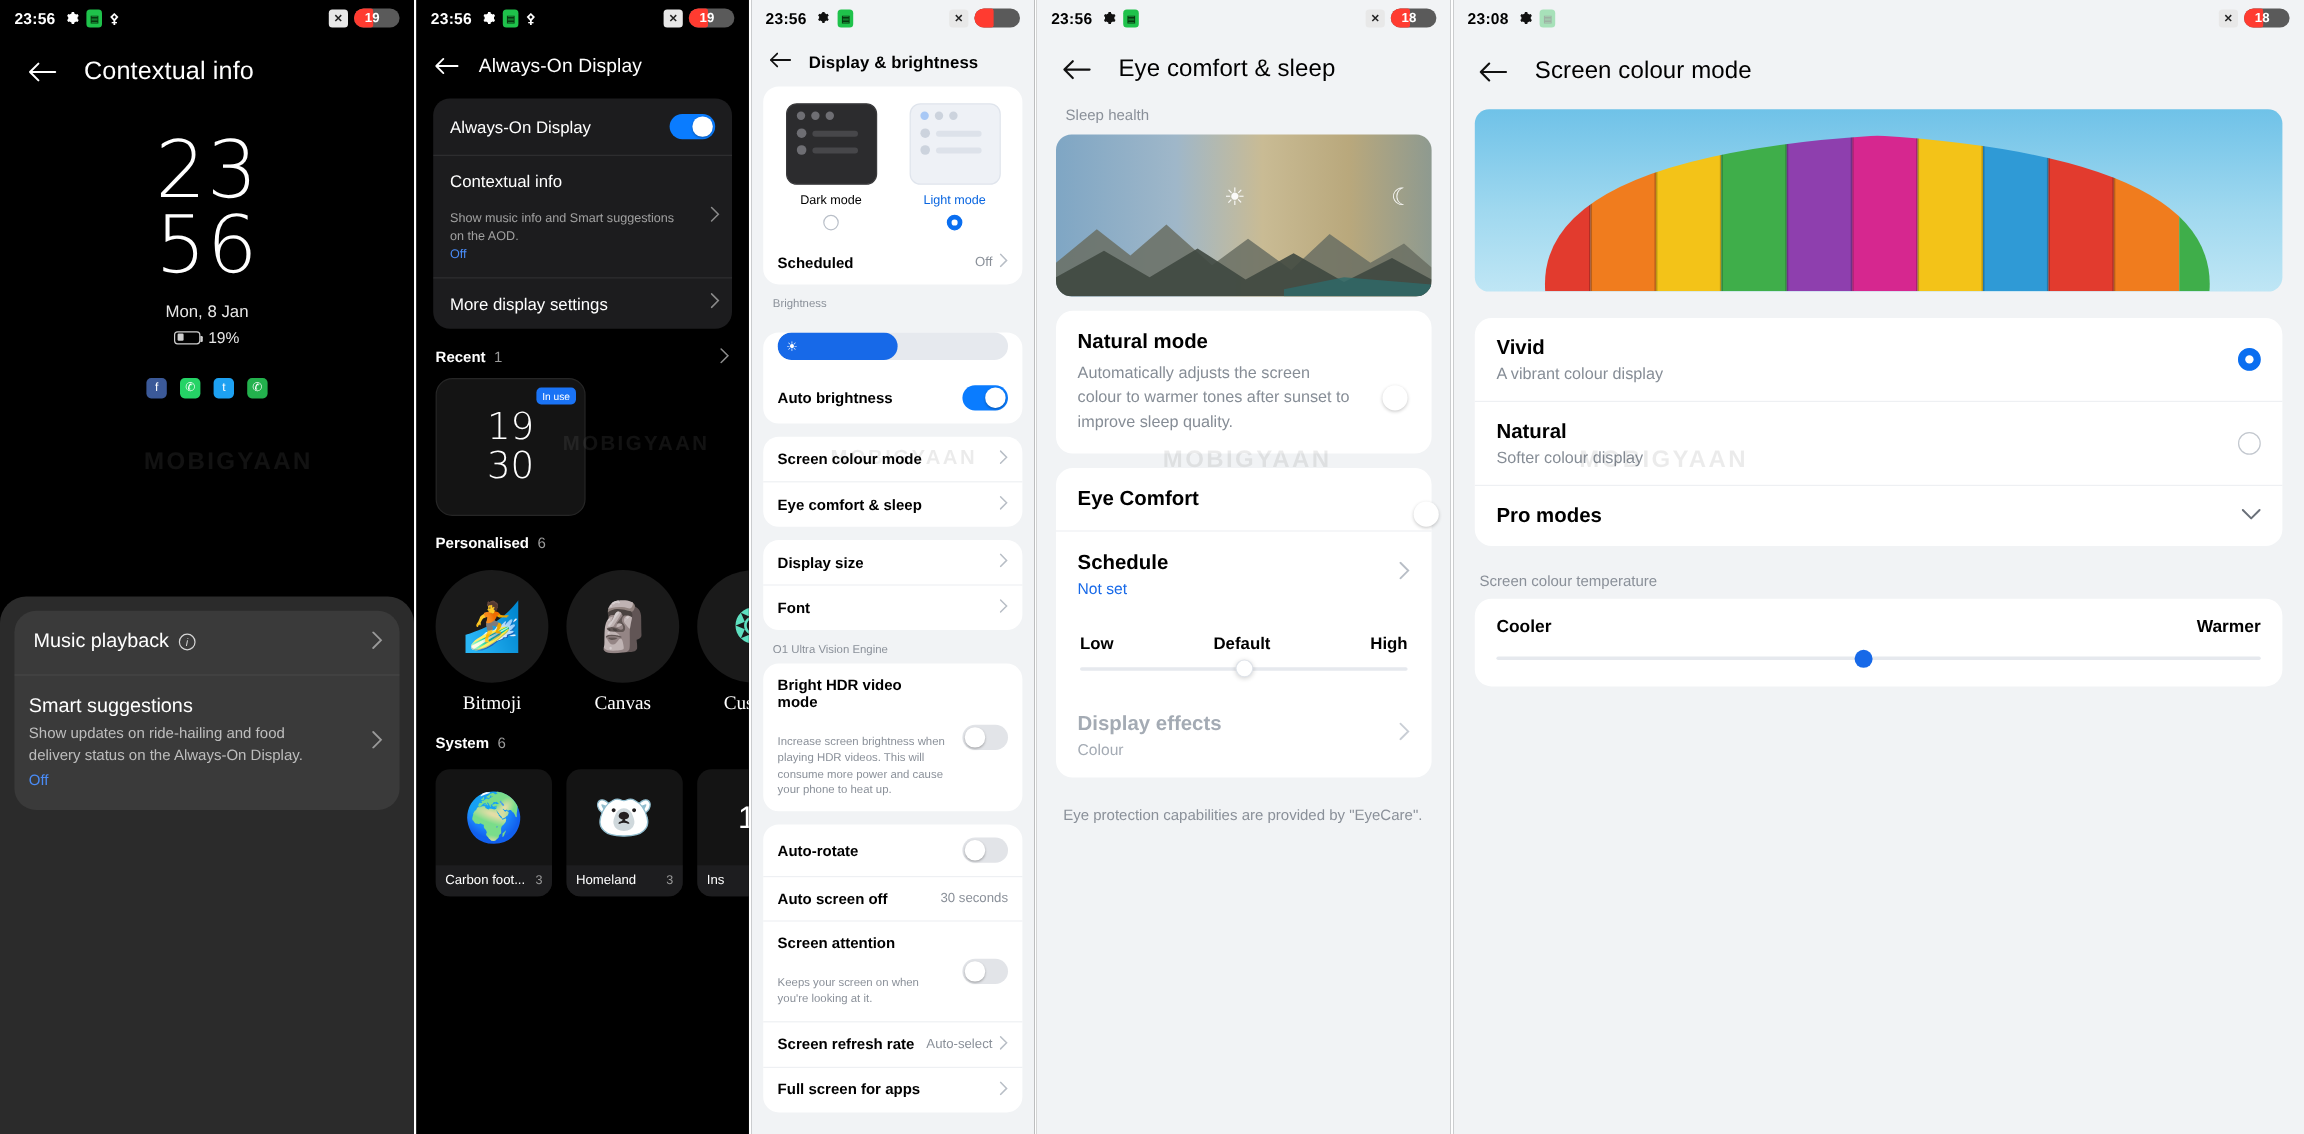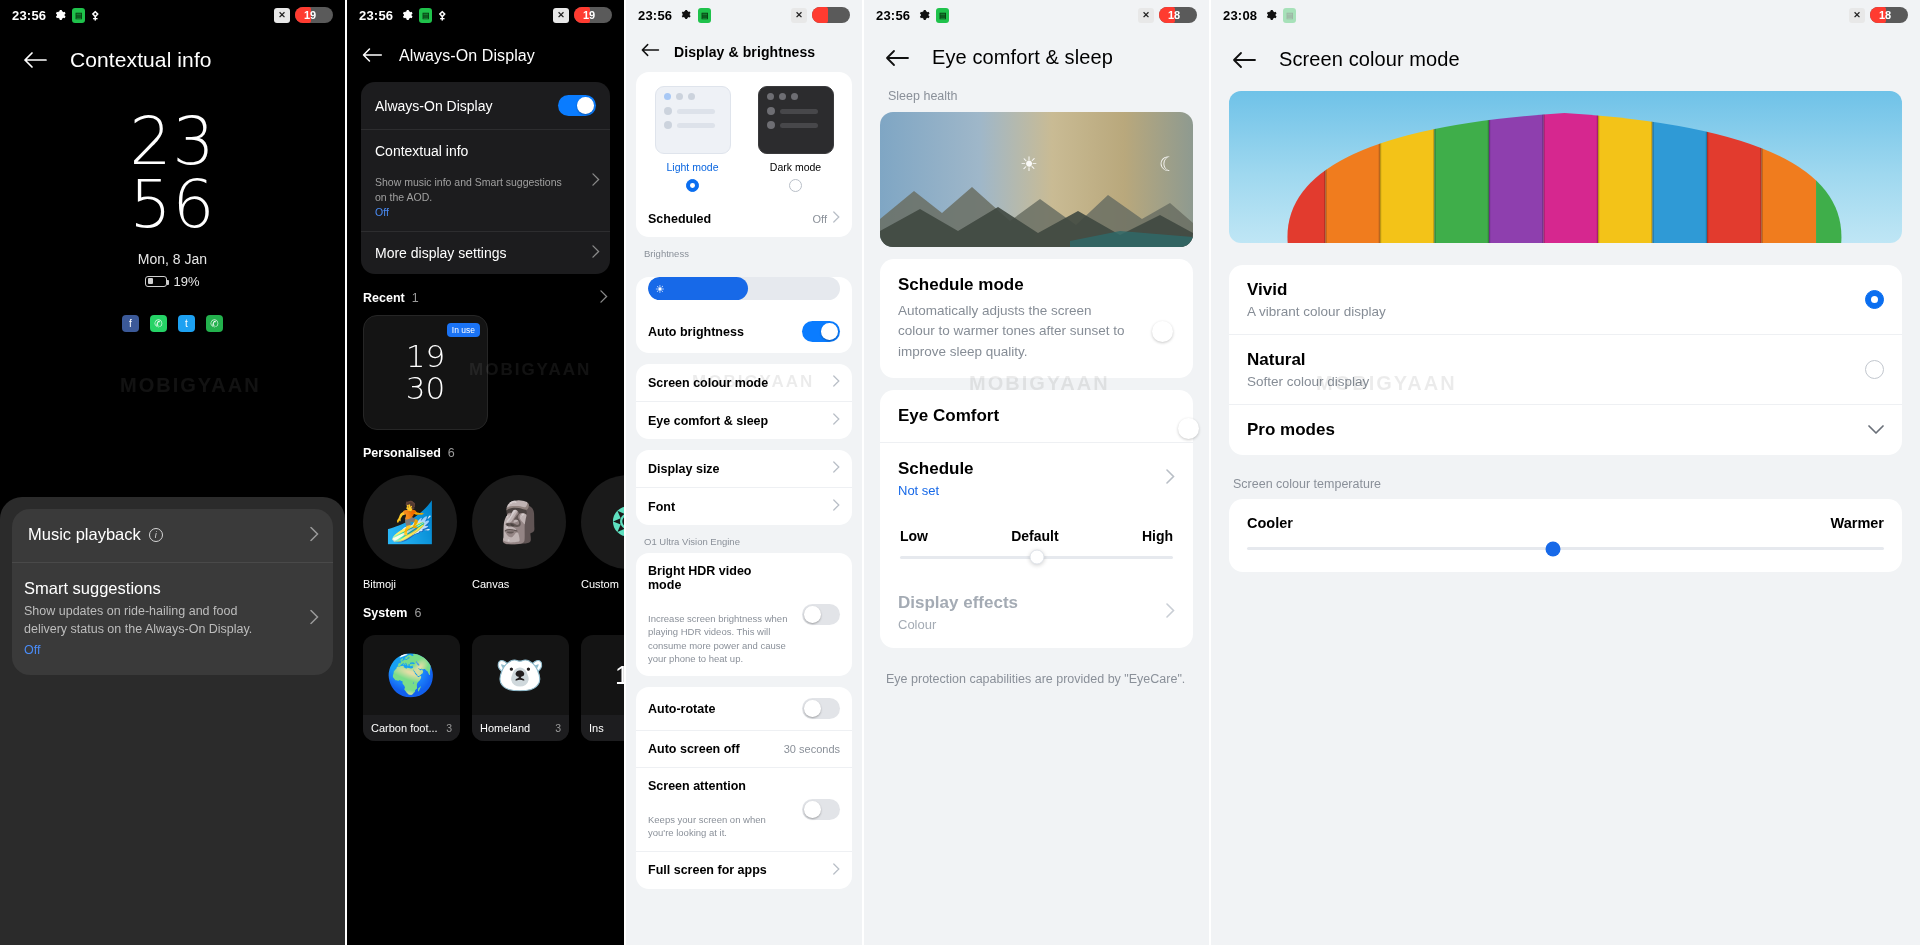--- a/index.html
+++ b/index.html
@@ -113,21 +113,21 @@
     background: #141414; border: 1px solid #262626; position: relative;
     display: flex; flex-direction: column; align-items: center; justify-content: center;
   }
   .aod-tile .badge {
     position: absolute; right: 7px; top: 7px; background: #1a73f5; color: #fff;
     font-size: 8.5px; border-radius: 4px; padding: 2px 5px;
   }
   .aod-tile .big { font-size: 31px; font-weight: 300; line-height: 1.02; font-family: "DejaVu Sans", sans-serif;}
   .circ-row { display: flex; gap: 15px; padding: 6px 16px 0 16px; }
   .circ { width: 94px; height: 94px; border-radius: 50%; background: #1a1a1a; flex: none; display:flex; align-items:center; justify-content:center; font-size: 40px; }
-  .circ-lbl { text-align: left; font-size: 11px; margin-top: 9px; }
+  .circ-lbl { text-align: center; font-size: 16px; margin-top: 9px; font-family: Liberation Serif, serif; }
   .sys-row { display: flex; gap: 12px; padding: 6px 16px 0 16px; }
   .sys-card { width: 97px; border-radius: 12px; background: #141414; overflow: hidden; flex: none; }
   .sys-card .thumb { height: 80px; display: flex; align-items: center; justify-content: center; font-size: 40px; }
   .sys-card .cap { background: #1d1d1f; font-size: 11px; padding: 7px 8px; display: flex; justify-content: space-between; align-items: center; }
   .sys-card .cap .n { color: #9a9a9a; font-size: 10.5px; }
 
   
   .p3 { width: 236px; background: #f1f3f5; color: #111; }
   .p3 .appbar { padding: 12px 14px 10px 14px; gap: 14px; }
   .p3 .appbar .title { font-size: 14px; font-weight: bold; }
@@ -452,57 +452,57 @@
         <svg width="20" height="16" viewBox="0 0 26 20">
             <path d="M10 3 L3 10 L10 17 M3 10 H24" stroke="#111" stroke-width="1.9" fill="none" stroke-linecap="round" stroke-linejoin="round"></path>
           </svg>
       </span>
       <span class="title">Display &amp; brightness</span>
     </div>
 
     <div class="lcard">
       <div class="mode-picker">
         <div class="mode-opt">
+          <div class="mock dark">
+            <div class="dots">
+                <i></i>
+                <i></i>
+                <i></i>
+              </div>
+            <div class="ln">
+                <i></i>
+                <u></u>
+              </div>
+            <div class="ln">
+                <i></i>
+                <u></u>
+              </div>
+          </div>
+          <div class="mode-lbl">Dark mode</div>
+          <div class="radio"></div>
+        </div>
+        <div class="mode-opt">
           <div class="mock light">
             <div class="dots">
                 <i></i>
                 <i></i>
                 <i></i>
               </div>
             <div class="ln">
                 <i></i>
                 <u></u>
               </div>
             <div class="ln">
                 <i></i>
                 <u></u>
               </div>
           </div>
           <div class="mode-lbl sel">Light mode</div>
           <div class="radio on"></div>
         </div>
-        <div class="mode-opt">
-          <div class="mock dark">
-            <div class="dots">
-                <i></i>
-                <i></i>
-                <i></i>
-              </div>
-            <div class="ln">
-                <i></i>
-                <u></u>
-              </div>
-            <div class="ln">
-                <i></i>
-                <u></u>
-              </div>
-          </div>
-          <div class="mode-lbl">Dark mode</div>
-          <div class="radio"></div>
-        </div>
       </div>
       <div class="l3row">
         <span>Scheduled</span>
         <span class="val tight">Off</span>
         <span class="chev-lt">
           <svg width="7" height="12" viewBox="0 0 9 15">
               <path d="M1 1 L7.5 7.5 L1 14" stroke="#b8bec6" stroke-width="1.6" fill="none" stroke-linecap="round"></path>
             </svg>
         </span>
       </div>
@@ -585,20 +585,29 @@
         <span class="val" style="margin-right:0">30 seconds</span>
       </div>
       <div class="l3row">
         <span class="txtcol">
           <span>Screen attention</span>
           <span class="sub">Keeps your screen on when you're looking at it.</span>
         </span>
         <span class="toggle off lt" style="margin-left:auto">
             <span class="knob"></span>
           </span>
+      </div>
+      <div class="l3row">
+        <span>Screen refresh rate</span>
+        <span class="val tight">Auto-select</span>
+        <span class="chev-lt">
+          <svg width="7" height="12" viewBox="0 0 9 15">
+              <path d="M1 1 L7.5 7.5 L1 14" stroke="#b8bec6" stroke-width="1.6" fill="none" stroke-linecap="round"></path>
+            </svg>
+        </span>
       </div>
       <div class="l3row">
         <span>Full screen for apps</span>
         <span class="chev-lt" style="margin-left:auto">
           <svg width="7" height="12" viewBox="0 0 9 15">
               <path d="M1 1 L7.5 7.5 L1 14" stroke="#b8bec6" stroke-width="1.6" fill="none" stroke-linecap="round"></path>
             </svg>
         </span>
       </div>
     </div>
@@ -644,21 +653,21 @@
       <svg class="ridge" viewBox="0 0 313 74" preserveAspectRatio="none">
         <path d="M0 46 L34 18 L62 40 L92 14 L130 48 L160 26 L196 52 L228 22 L262 46 L290 30 L313 50 L313 74 L0 74 Z" fill="#6a6f63" opacity=".85"></path>
         <path d="M0 58 L40 36 L78 58 L118 34 L158 60 L198 38 L240 62 L280 42 L313 60 L313 74 L0 74 Z" fill="#3f4840" opacity=".9"></path>
         <path d="M190 68 L240 58 L313 64 L313 74 L190 74 Z" fill="#2e6a6a" opacity=".8"></path>
       </svg>
     </div>
 
     <div class="card4">
       <div class="r4">
         <span>
-          <span class="tt">Schedule mode</span>
+          <span class="tt">Natural mode</span>
           <span class="dd" style="display:block">Automatically adjusts the screen colour to warmer tones after sunset to improve sleep quality.</span>
         </span>
         <span class="rightpad"><span class="tgl4 on"><span class="knob"></span></span></span>
       </div>
     </div>
 
 
     <div class="card4">
       <div class="r4">
         <span class="tt">Eye Comfort</span>

